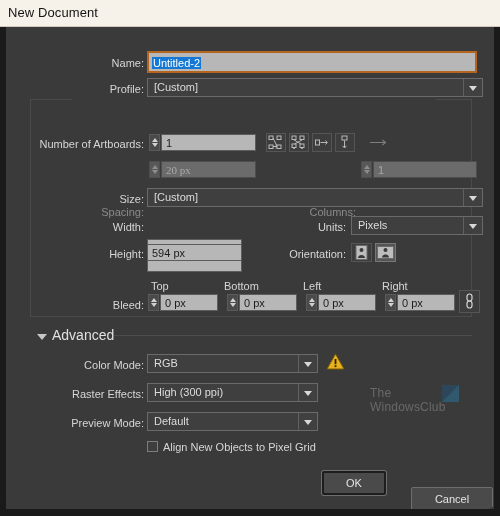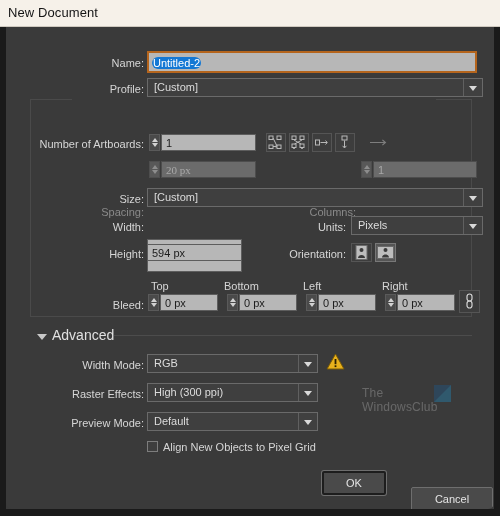--- a/index.html
+++ b/index.html
@@ -96,21 +96,20 @@
   }
   .field.focus {
     border: 2px solid #b5651d;
     padding-left: 3px;
   }
 
   .sel {
     background: #1478d4;
     color: #ffffff;
     padding: 0 1px;
-    border-radius: 6px;
   }
 
   
   .combo {
     position: absolute;
     background: #3f3f3f;
     border: 1px solid #6a6a6a;
     box-sizing: border-box;
     font-size: 11px;
     color: #dcdcdc;
@@ -234,20 +233,21 @@
     line-height: 20px;
   }
 
   
   .warn { position: absolute; }
 
   
   .watermark {
     position: absolute;
     opacity: 0.30;
+    margin-left: 8px;
   }
   .wm-text {
     position: absolute;
     font-size: 12px;
     color: #cfcfcf;
     line-height: 13px;
     white-space: nowrap;
     letter-spacing: 0.2px;
   }
   .wm-logo {
@@ -444,21 +444,21 @@
       <svg width="19" height="21" viewBox="0 0 19 21">
         <rect x="7" y="3" width="5" height="7" rx="2.5" fill="none" stroke="#d4d4d4" stroke-width="1.2"></rect>
         <rect x="7" y="10" width="5" height="7" rx="2.5" fill="none" stroke="#d4d4d4" stroke-width="1.2"></rect>
       </svg>
     </div>
 
     <div class="adv-tri" style="left:31px; top:307px;"></div>
     <div class="lbl left" style="left:46px; top:301px; width:120px; font-size:14px; color:#e0e0e0;">Advanced</div>
     <div class="adv-rule" style="left:108px; top:308px; width:358px;"></div>
 
-    <div class="lbl" style="left:28px; top:331px; width:110px;">Width Mode:</div>
+    <div class="lbl" style="left:28px; top:331px; width:110px;">Color Mode:</div>
     <div class="combo" style="left:141px; top:327px; width:171px; height:19px;">
       <span>RGB</span>
       <span class="caret"></span>
     </div>
     <div class="warn" style="left:320px; top:325px;">
       <svg width="19" height="19" viewBox="0 0 19 19">
         <path d="M9.5 2 L18 17 L1 17 Z" fill="#e8b11c" stroke="#7a5a06" stroke-width="1" stroke-linejoin="round"></path>
         <rect x="8.6" y="7" width="1.8" height="5.2" fill="#2b2000"></rect>
         <rect x="8.6" y="13.3" width="1.8" height="1.8" fill="#2b2000"></rect>
       </svg>

